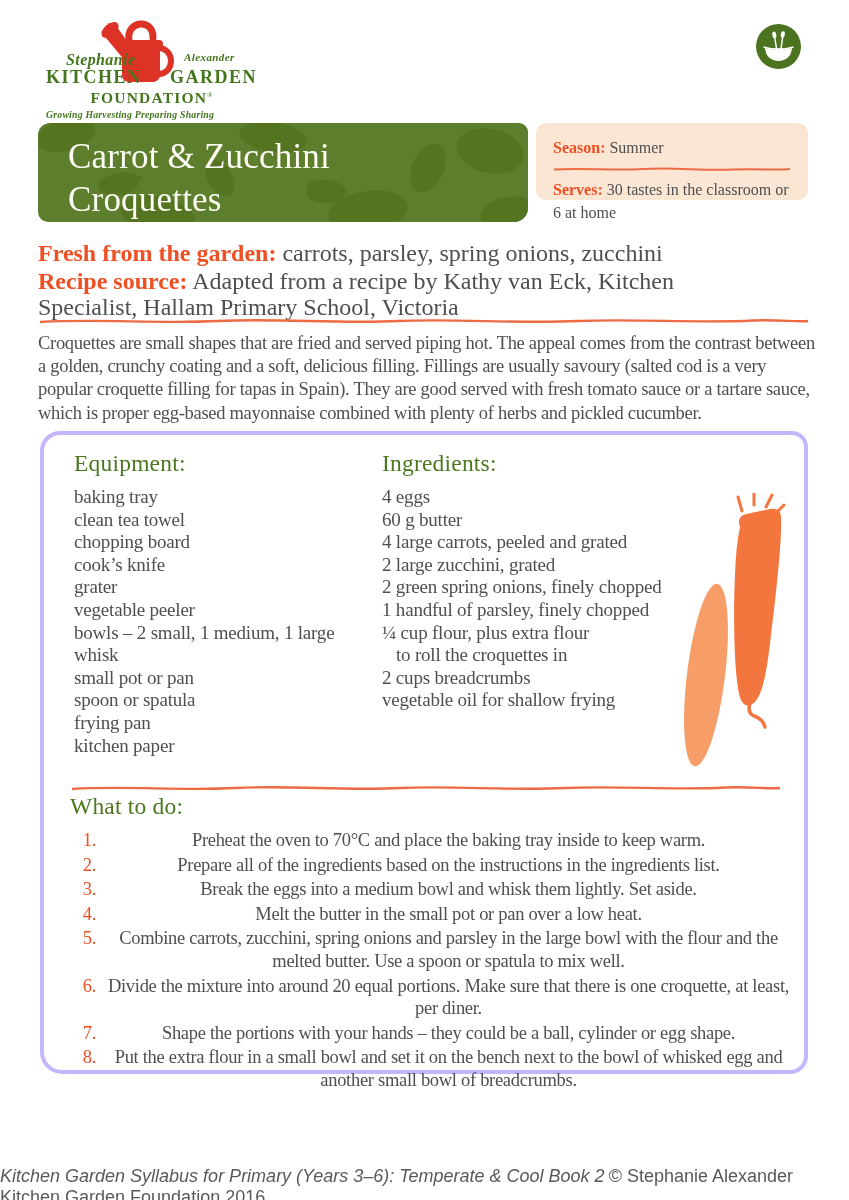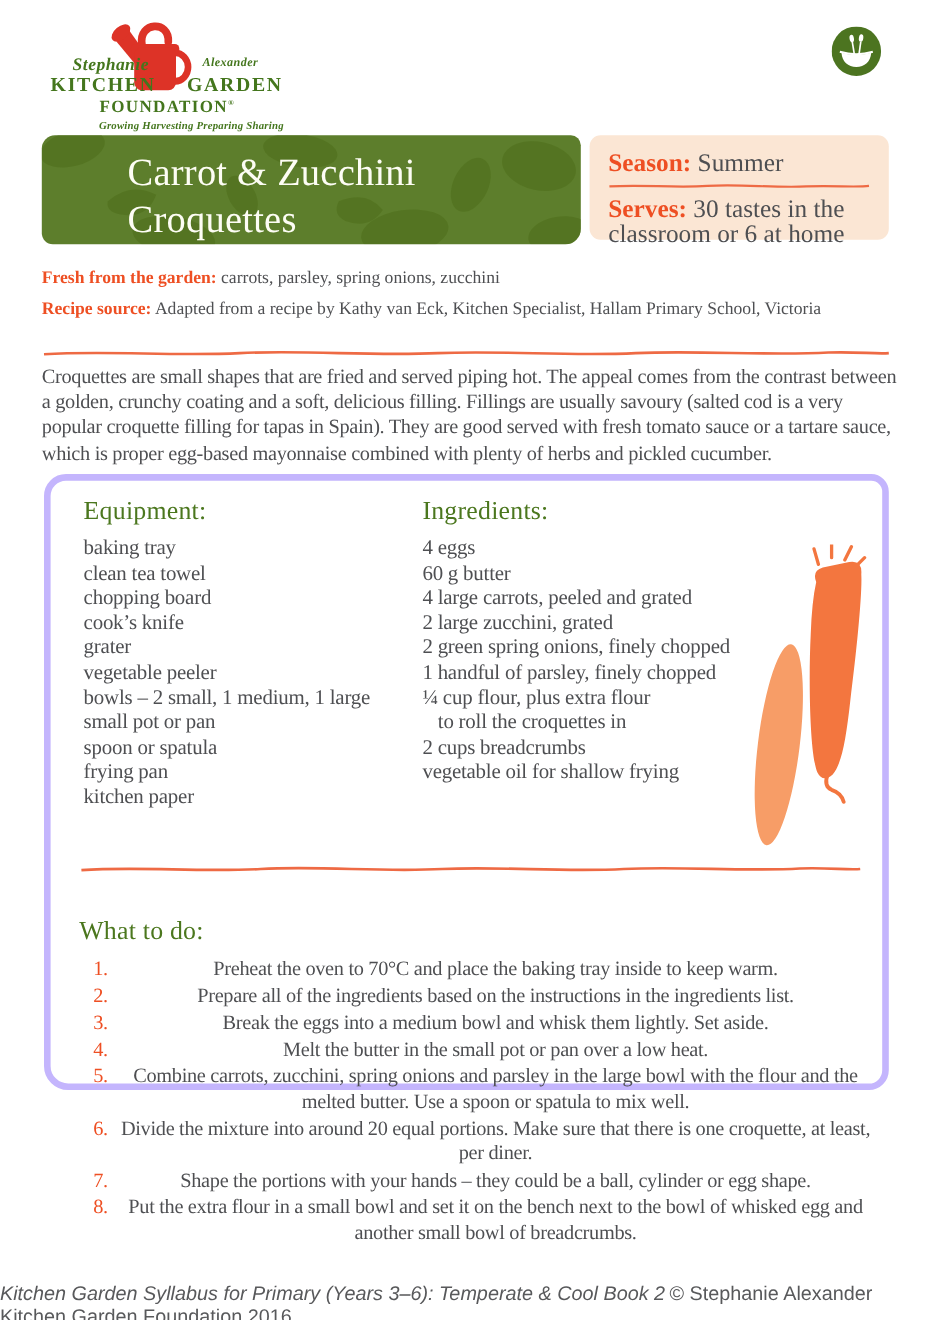--- a/index.html
+++ b/index.html
@@ -11,71 +11,71 @@
 
   
   .logo { position:absolute; left:46px; top:14px; width:212px; height:106px; }
   .logo .hand { font-style:italic; font-weight:bold; color:#44761d; }
   .logo-stephanie { position:absolute; left:20px; top:37px; font-size:16px; letter-spacing:.4px; }
   .logo-alexander { position:absolute; left:138px; top:37px; font-size:11px; letter-spacing:.4px; }
   .logo-kitchen { position:absolute; left:0px; top:53px; font-size:18px; font-weight:bold; color:#44761d; letter-spacing:1.5px; }
   .logo-garden  { position:absolute; left:124px; top:53px; font-size:18px; font-weight:bold; color:#44761d; letter-spacing:1.5px; }
   .logo-foundation { position:absolute; left:0; right:0; top:75px; text-align:center; font-size:15.5px; font-weight:bold; color:#44761d; letter-spacing:1.2px; }
   .logo-foundation sup { font-size:7px; }
-  .logo-tagline { position:absolute; left:0; right:0; top:95px; text-align:right; font-size:9.8px; font-style:italic; font-weight:bold; color:#44761d; letter-spacing:.2px; }
+  .logo-tagline { position:absolute; left:0; right:0; top:95px; text-align:left; font-size:9.8px; font-style:italic; font-weight:bold; color:#44761d; letter-spacing:.2px; }
   .can { position:absolute; left:50px; top:0px; }
 
   
   .badge { position:absolute; left:756px; top:24px; width:45px; height:45px; }
 
   
   .banner {
     position:absolute; left:38px; top:123px; width:490px; height:99px;
     background:#5d7e2c; border-radius:12px 9px 14px 10px; overflow:hidden;
   }
   .banner svg.pattern { position:absolute; left:0; top:0; }
   .banner h1 {
     position:absolute; left:30px; top:12px; font-size:35px; line-height:43px;
-    font-weight:normal; color:#fdfdf4; letter-spacing:.2px;margin-left:48px;
+    font-weight:normal; color:#fdfdf4; letter-spacing:.2px;
   }
   .info-card {
-    position:absolute; left:536px; top:123px; width:272px; height:95px;
+    position:absolute; left:536px; top:123px; width:272px; height:77px;
     background:#fbe6d4; border-radius:10px; padding:13px 17px 0 17px;
-    font-size:23px; line-height:23px;
+    font-size:16px; line-height:23px;
   }
   .lbl { color:#ee4f23; font-weight:bold; }
   .info-divider { margin:7px 0 6px 0; display:block; }
 
   
-  .meta { position:absolute; left:38px; top:240px; width:724px; font-size:16px; line-height:26px; }
+  .meta { position:absolute; left:38px; top:240px; width:724px; font-size:24px; line-height:26px; }
   .meta p { margin:0 0 2px 0; }
 
   
   .rule-main { position:absolute; left:38px; top:316px; width:772px; height:10px; }
 
   
   .desc {
     position:absolute; left:38px; top:332px; width:779px;
     font-size:18.5px; line-height:23.2px; letter-spacing:-.3px;
   }
 
   
   .card {
-    position:absolute; left:40px; top:431px; width:768px; height:560px;
-    border:6px solid #c4b5fd; border-radius:20px 16px 18px 22px;
+    position:absolute; left:40px; top:431px; width:768px; height:643px;
+    border:4px solid #c4b5fd; border-radius:20px 16px 18px 22px;
   }
   .card h2 { font-size:23.5px; font-weight:normal; color:#4b771e; letter-spacing:.2px; margin-bottom:9px; }
   .col-equipment { position:absolute; left:30px; top:15px; width:300px; }
   .col-ingredients { position:absolute; left:338px; top:15px; width:334px; }
   .card ul { list-style:none; font-size:19px; line-height:22.6px; letter-spacing:-.2px; }
   .card ul li.cont { padding-left:14px; }
   .veggies { position:absolute; left:636px; top:58px; }
 
   .rule-card { position:absolute; left:26px; top:348px; width:712px; height:10px; }
-  .steps-wrap { position:absolute; left:26px; top:358px; width:722px;margin-top:39px; }
+  .steps-wrap { position:absolute; left:26px; top:358px; width:722px; }
   .steps { list-style:none; margin-top:9px; }
   .steps li { display:flex; margin-bottom:2px; font-size:18.5px; line-height:22.6px; letter-spacing:-.3px; }
   .steps .num { width:26px; flex:0 0 26px; text-align:right; color:#ee4f23; margin-right:9px; }
   .steps .txt { flex:1;text-align:center; }
 
   
   .footer {
     position:absolute; left:0; right:0; top:1166px; 
     font-family:"Liberation Sans", sans-serif; font-size:18px; color:#58595b;
   }
@@ -170,20 +170,21 @@
     <div class="col-equipment">
       <h2>Equipment:</h2>
       <ul>
         <li>baking tray</li>
         <li>clean tea towel</li>
         <li>chopping board</li>
         <li>cook’s knife</li>
         <li>grater</li>
         <li>vegetable peeler</li>
         <li>bowls – 2 small, 1 medium, 1 large</li>
+        <li>whisk</li>
         <li>small pot or pan</li>
         <li>spoon or spatula</li>
         <li>frying pan</li>
         <li>kitchen paper</li>
       </ul>
     </div>
 
     <div class="col-ingredients">
       <h2>Ingredients:</h2>
       <ul>

